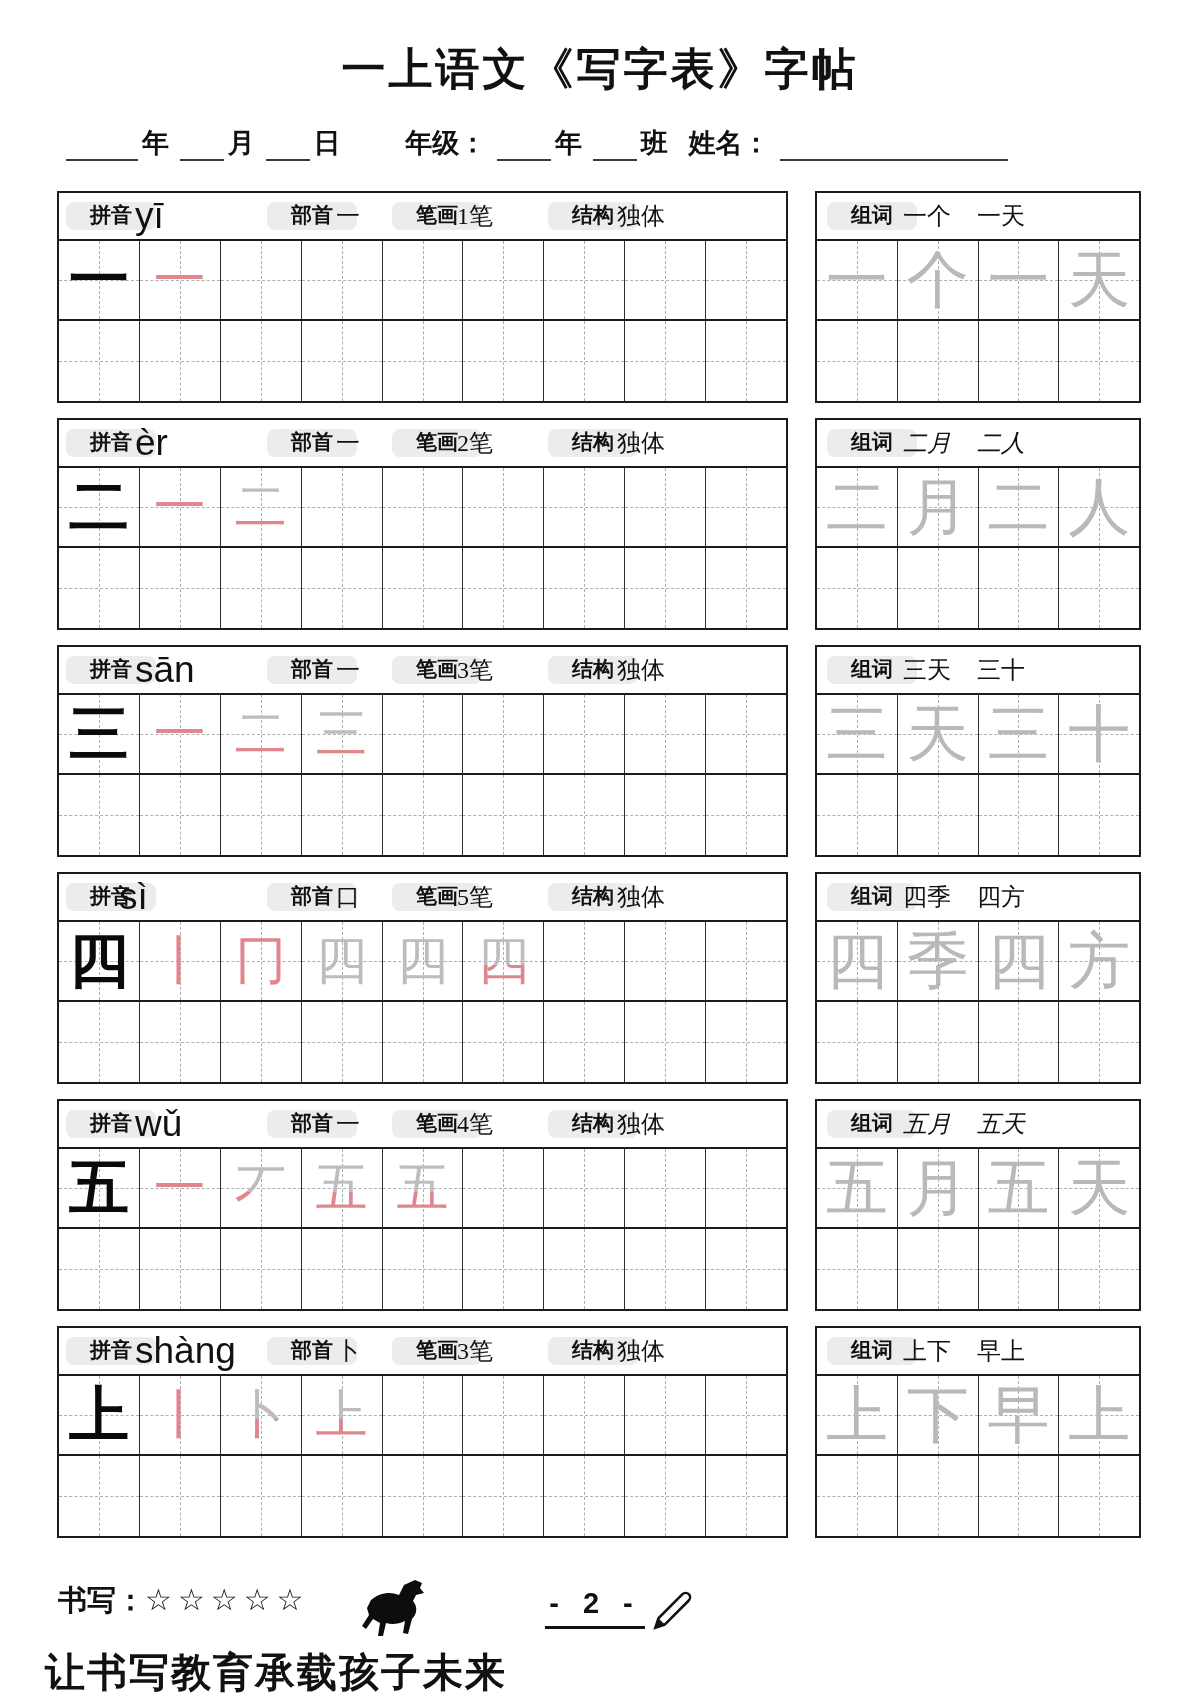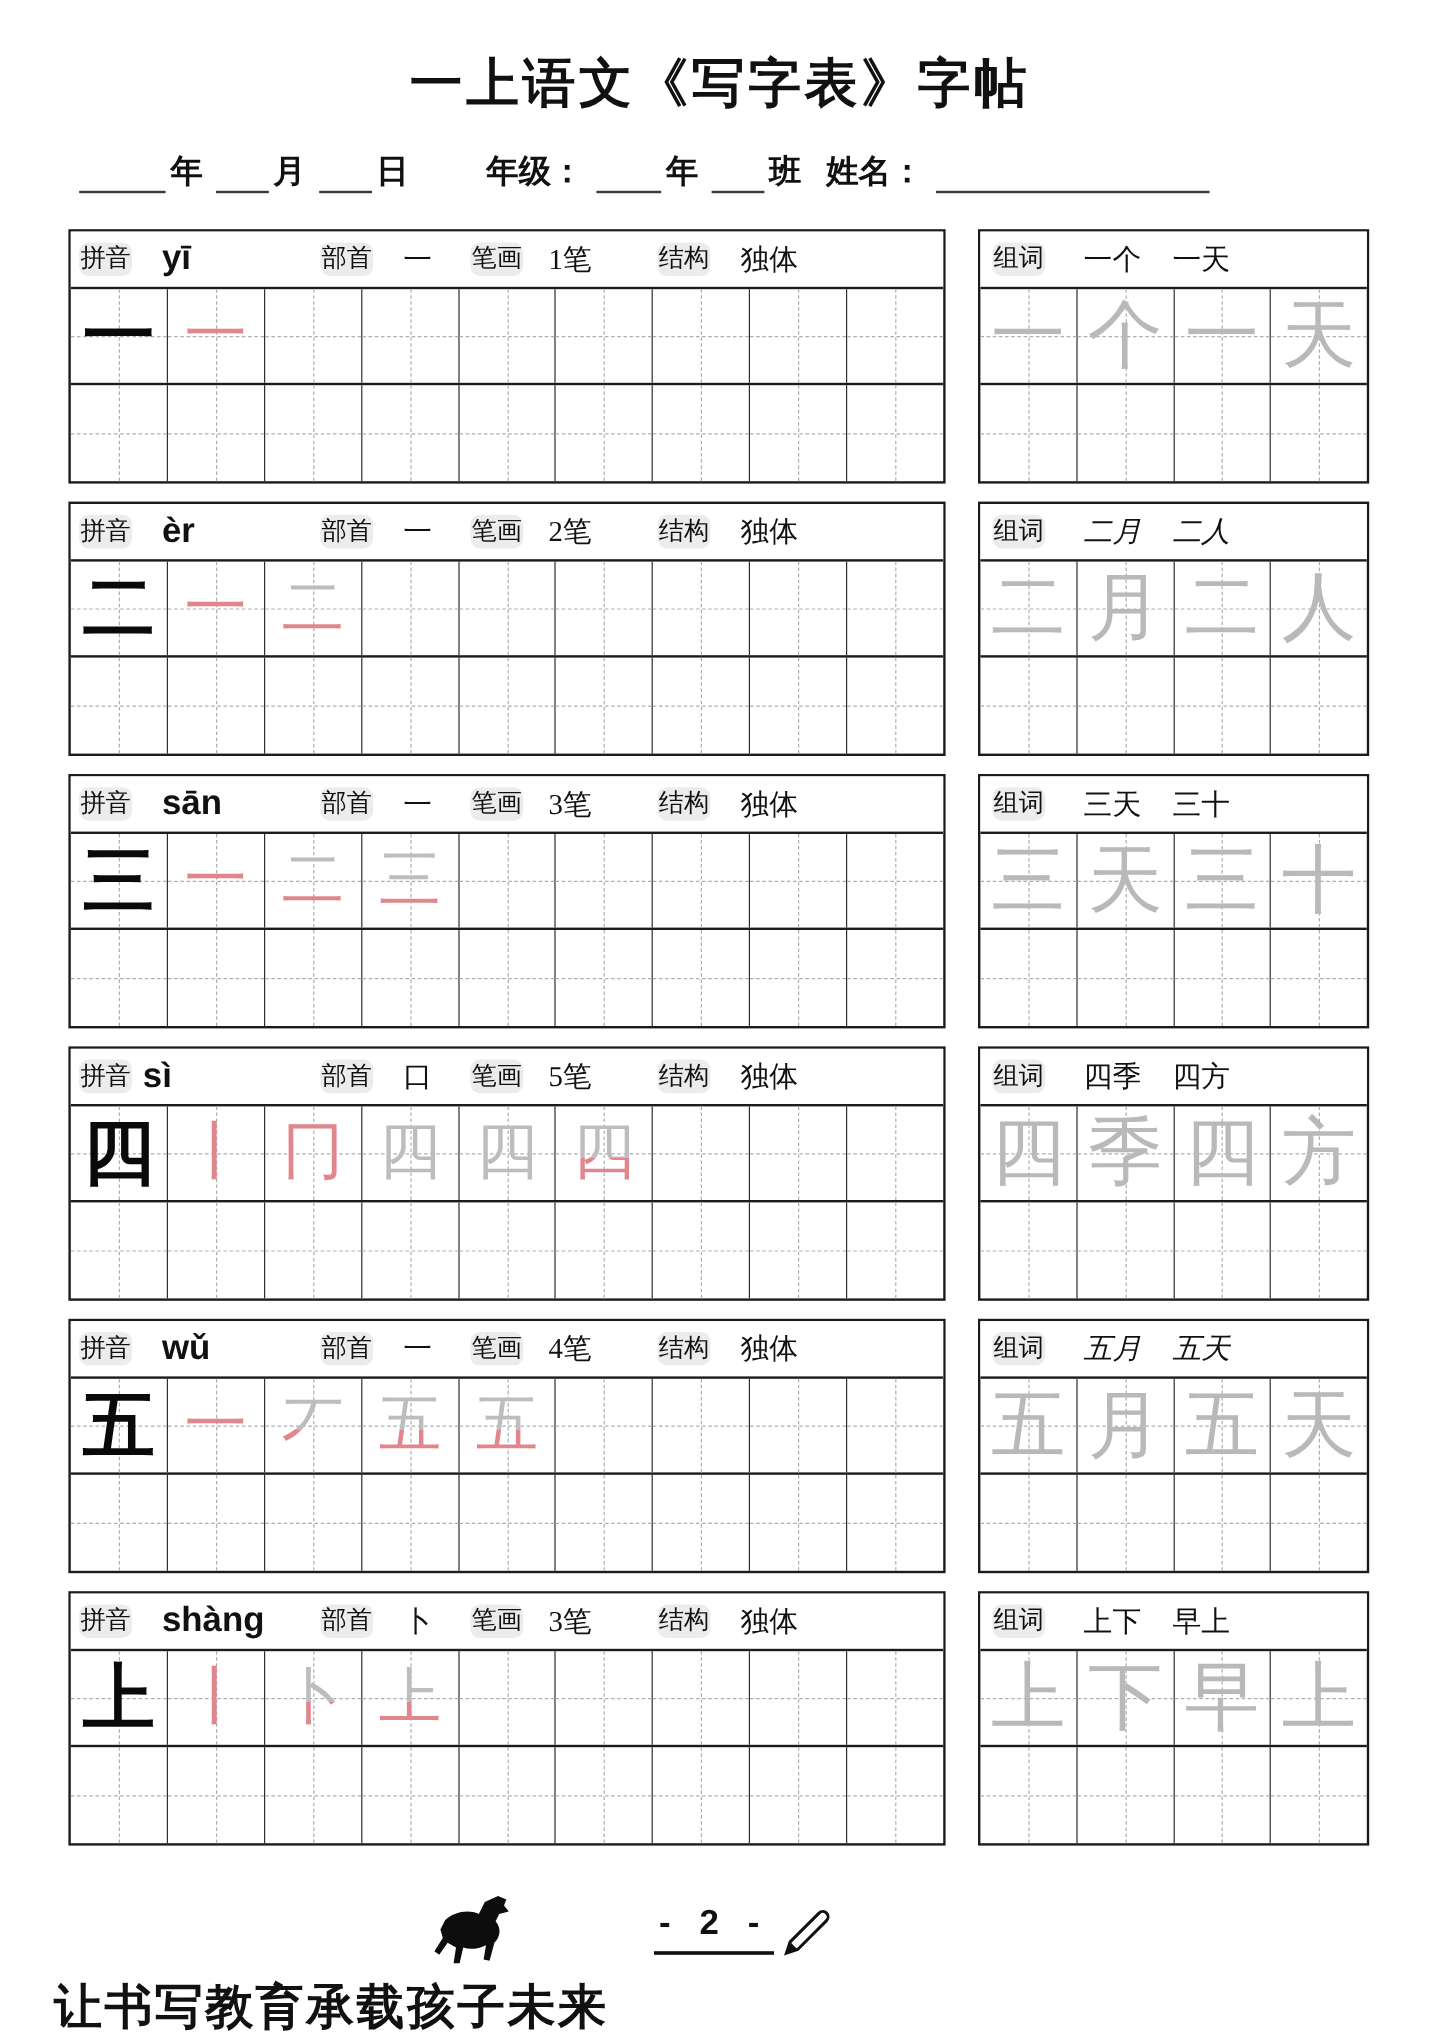--- a/index.html
+++ b/index.html
@@ -18,23 +18,23 @@
   .gap60{display:inline-block;width:58px;}.gap20{display:inline-block;width:14px;}
 
   .sections{margin:30px 0 0 57px;}
   .section{display:flex;margin-bottom:15px;}
   .block{border:2px solid var(--line);background:#fff;}
   .left-block{width:731px;margin-right:27px;}
   .right-block{width:326px;}
 
   .hdr{height:48px;position:relative;border-bottom:2px solid var(--line);background:#fff;}
   .badge{position:absolute;top:50%;transform:translateY(-50%);background:var(--badge);border-radius:8px;
-         font-family:"Liberation Serif",serif;font-size:21px;padding:3px 1px 4px;line-height:1;white-space:nowrap;}
+         font-family:"Liberation Serif",serif;font-size:21px;padding:3px 24px 4px;line-height:1;white-space:nowrap;font-weight:bold;}
   .hval{position:absolute;top:50%;transform:translateY(-50%);font-family:"Liberation Serif",serif;font-size:24px;white-space:nowrap;}
-  .pinyin{font-family:"Liberation Sans",sans-serif;font-size:29px;font-weight:700;}
+  .pinyin{font-family:"Liberation Sans",sans-serif;font-size:37px;font-weight:400;}
   .wordpair span{margin-right:26px;}
 
   .grow{display:flex;height:80px;border-bottom:2px solid var(--line);}
   .grow:last-child{border-bottom:none;}
   .cell{flex:1;position:relative;border-right:1px solid var(--thin);display:flex;align-items:center;justify-content:center;overflow:visible;}
   .cell:last-child{border-right:none;}
   .cell::before{content:"";position:absolute;left:50%;top:0;bottom:0;border-left:1px dashed var(--dash);}
   .cell::after{content:"";position:absolute;top:50%;left:0;right:0;border-top:1px dashed var(--dash);}
   .cell>span{position:relative;z-index:1;font-family:"Liberation Serif",serif;line-height:1;}
   .char-black{font-size:60px;font-weight:700;color:#0a0a0a;}
@@ -488,20 +488,23 @@
           <div class="cell"></div>
           <div class="cell"></div>
           <div class="cell"></div>
           <div class="cell"></div>
         </div>
       </div>
     </div>
   </div>
 
 <div class="footer">
+  <div class="rating">
+    <span>书写：</span><span class="stars">☆☆☆☆☆</span>
+  </div>
   <span class="horse">
     <svg width="68" height="70" viewBox="0 0 68 68">
       <path d="M55 4 l7 3 -2 5 4 5 -8 2 -3 6 c5 6 4 13 -1 18 l-4 15 -5 -1 2 -12 c-6 3 -13 4 -19 2 l-3 13 -5 0 2 -13 -7 -4 -7 10 -4 -3 7 -11 -2 -7 4 -8 c8 -7 19 -9 28 -5 l5 -10 z" fill="#0d0d0d"></path>
     </svg>
   </span>
   <div class="pagefoot">
     <div class="num">- 2 -</div>
     <div class="rule"></div>
   </div>
   <span class="pencil">

